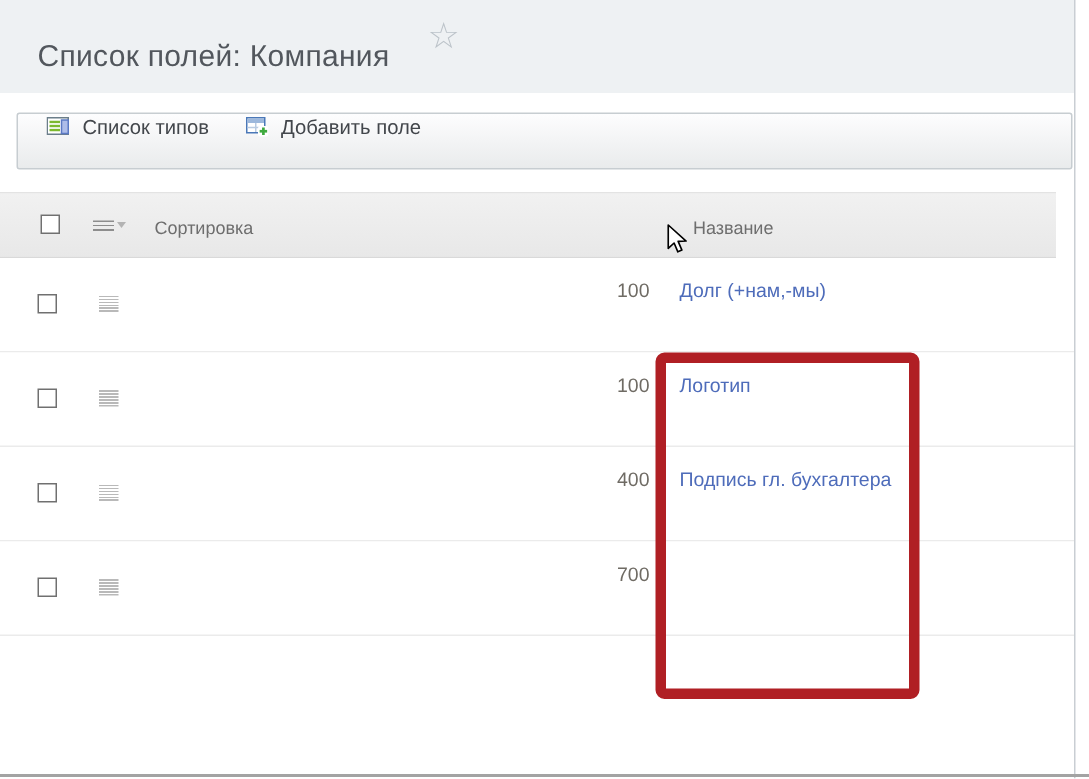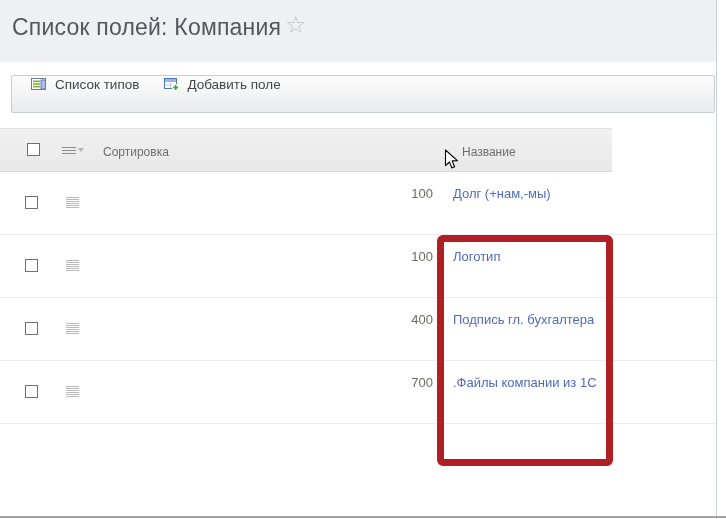--- a/index.html
+++ b/index.html
@@ -10,22 +10,22 @@
     -webkit-font-smoothing:antialiased;
   }
   .app{position:absolute;inset:0;}
 
   
   .title-band{
     position:absolute;left:0;top:0;width:716px;height:62px;
     background:#eef1f3;
   }
   .page-title{
-    position:absolute;left:12px;top:14px;margin:0;
-    font-size:23px;font-weight:400;color:#52575d;letter-spacing:.2px;
+    position:absolute;left:12px;top:14px;margin:13px;
+    font-size:20px;font-weight:400;color:#52575d;letter-spacing:.2px;
   }
   .star{
     position:absolute;left:285px;top:13px;
     font-size:24px;color:#bcc3c9;cursor:pointer;line-height:1;
   }
 
   
   .toolbar{
     position:absolute;left:11px;top:75px;width:704px;height:38px;
     box-sizing:border-box;
@@ -35,21 +35,21 @@
   }
   .tb-btn{
     display:inline-flex;align-items:center;gap:8px;
     background:none;border:none;padding:0;margin-right:24px;
     font-family:inherit;font-size:13.5px;color:#43474c;cursor:pointer;
   }
   .tb-btn .icon{display:inline-block;width:16px;height:16px;}
 
   
   .grid-header{
-    position:absolute;left:0;top:128px;width:612px;height:44px;
+    position:absolute;left:0;top:128px;width:704px;height:44px;
     background:linear-gradient(#f1f1f1,#e8e8e8);
     border-top:1px solid #e3e3e3;border-bottom:1px solid #d9d9d9;
     box-sizing:border-box;
   }
   .checkbox{
     position:absolute;width:13px;height:13px;box-sizing:border-box;
     border:1px solid #707070;background:#fff;cursor:pointer;
   }
   .grid-header .checkbox{left:27px;top:14px;}
   .menu-icon{
@@ -175,21 +175,20 @@
     <span class="checkbox"></span>
     <span class="drag-icon"></span>
     <span class="cell-sort">400</span>
     <a class="cell-name">Подпись гл. бухгалтера</a>
   </div>
 
   <div class="grid-row">
     <span class="checkbox"></span>
     <span class="drag-icon"></span>
     <span class="cell-sort">700</span>
-    <a class="cell-name">.Файлы компании из 1С</a>
   </div>
 </div>
 
   <div class="red-box" id="red-box" style="border-color: rgb(176, 31, 36);"></div>
 
   <svg class="cursor" width="15" height="21" viewBox="0 0 15 21">
     <path d="M1.5,1 L1.5,16.6 L5.4,13 L7.9,18.9 L10.6,17.7 L8.1,11.9 L13.4,11.7 Z" fill="#ffffff" stroke="#000000" stroke-width="1.1" stroke-linejoin="round"></path>
   </svg>
 
   <div class="right-gutter"></div>

